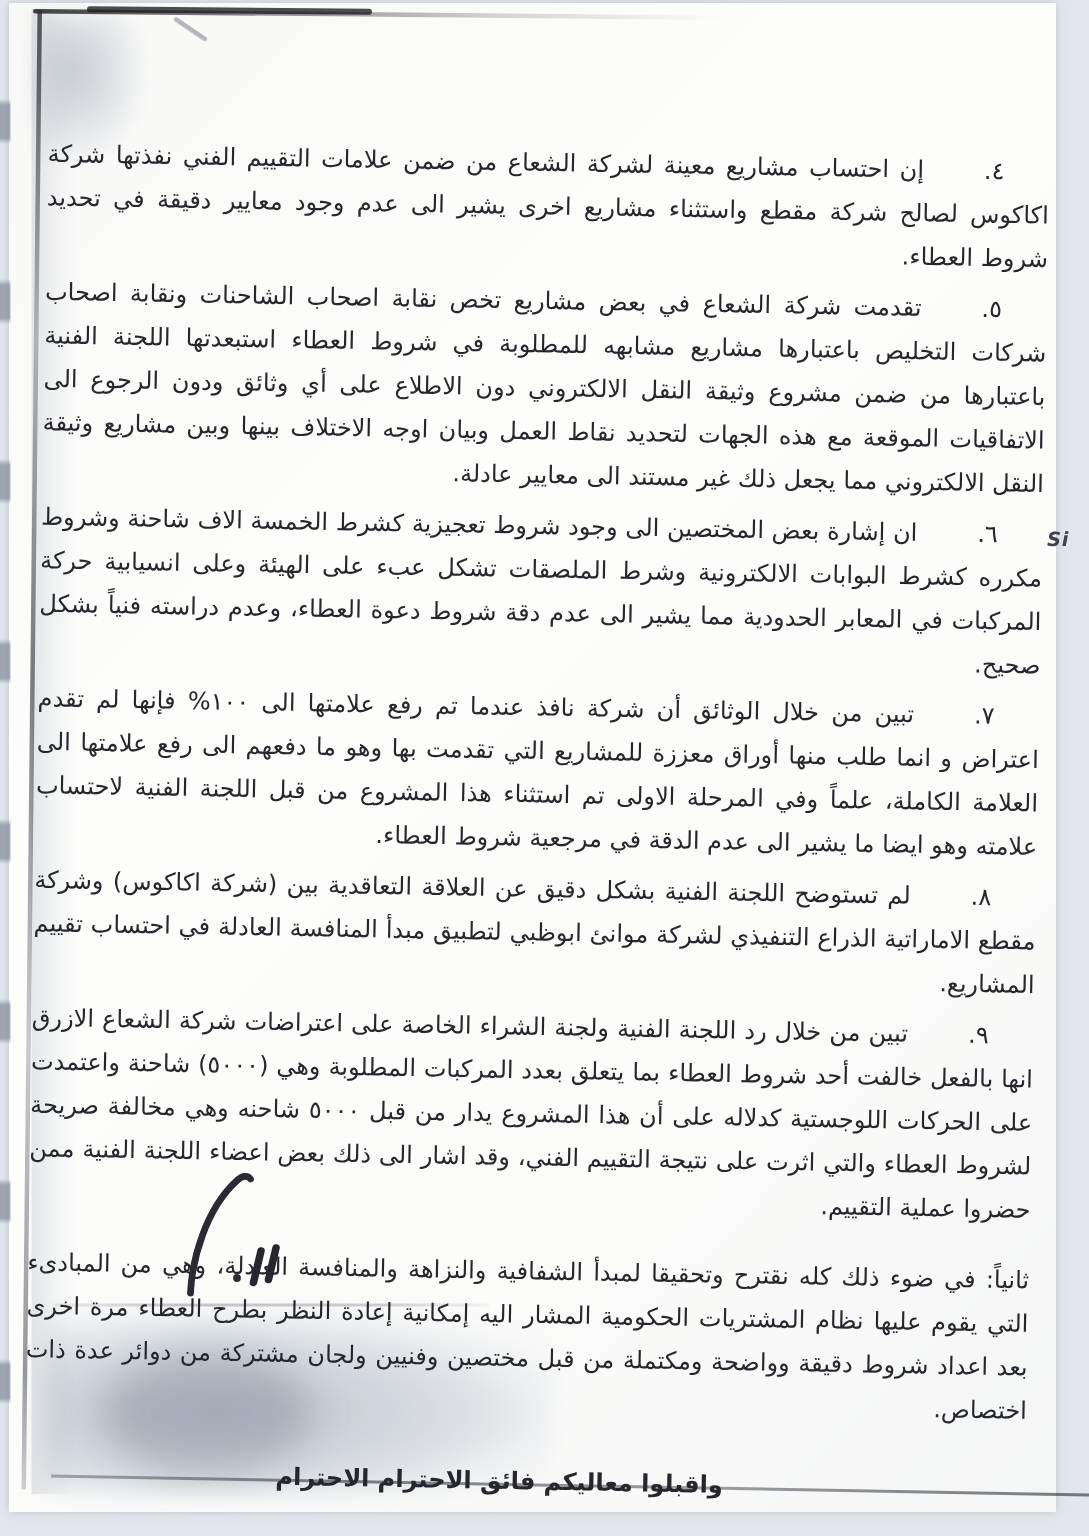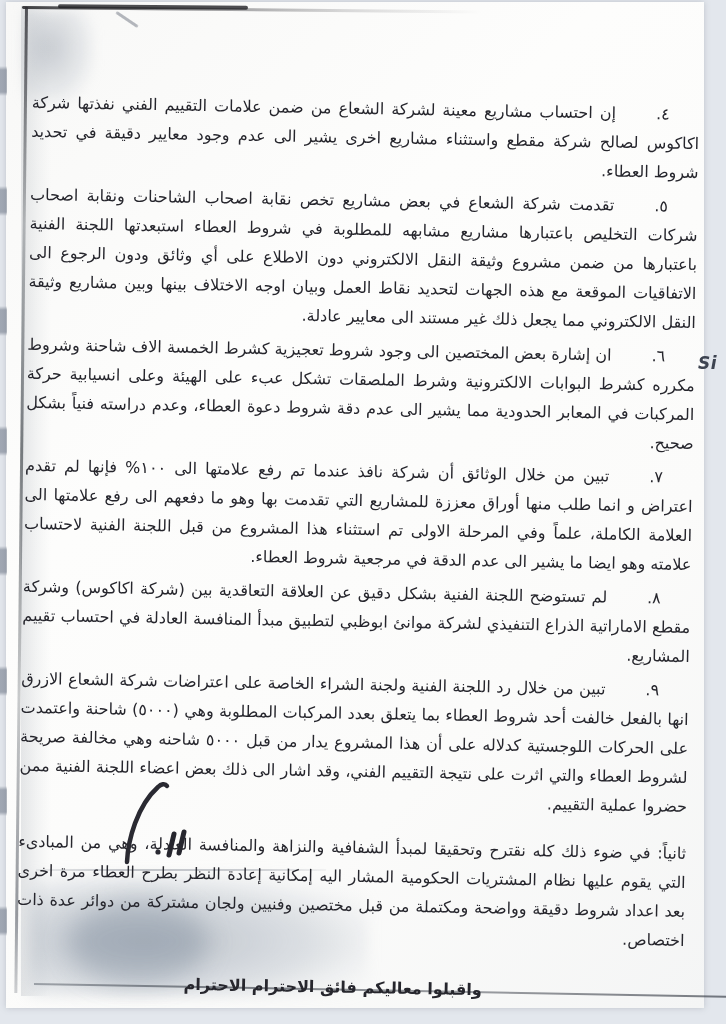--- a/index.html
+++ b/index.html
@@ -62,21 +62,21 @@
       rgba(95,105,122,.5) 70px,rgba(95,105,122,.5) 92px,
       rgba(120,128,140,0) 96px,rgba(120,128,140,0) 120px);
   }
   .crease{
     position:absolute;left:30px;top:867px;width:290px;height:1.5px;
     background:linear-gradient(to right,rgba(125,131,142,.12),rgba(118,124,136,.42) 30%,rgba(118,124,136,.35) 75%,rgba(130,136,146,.08));
   }
   
   .margin-note{
     position:absolute;left:692px;top:351px;
-    font-style:italic;font-weight:bold;font-size:17px;color:#3d4350;
+    font-style:italic;font-weight:bold;font-size:13px;color:#3d4350;
     letter-spacing:.5px;
   }
   
   .content{
     position:absolute;left:26px;top:92px;width:668px;
     direction:rtl;text-align:justify;
     color:#26262d;font-size:16px;line-height:29px;font-weight:500;
     transform:rotate(1.05deg);transform-origin:50% 0;
   }
   .item{margin:0 0 5px 0;text-indent:30px;}

